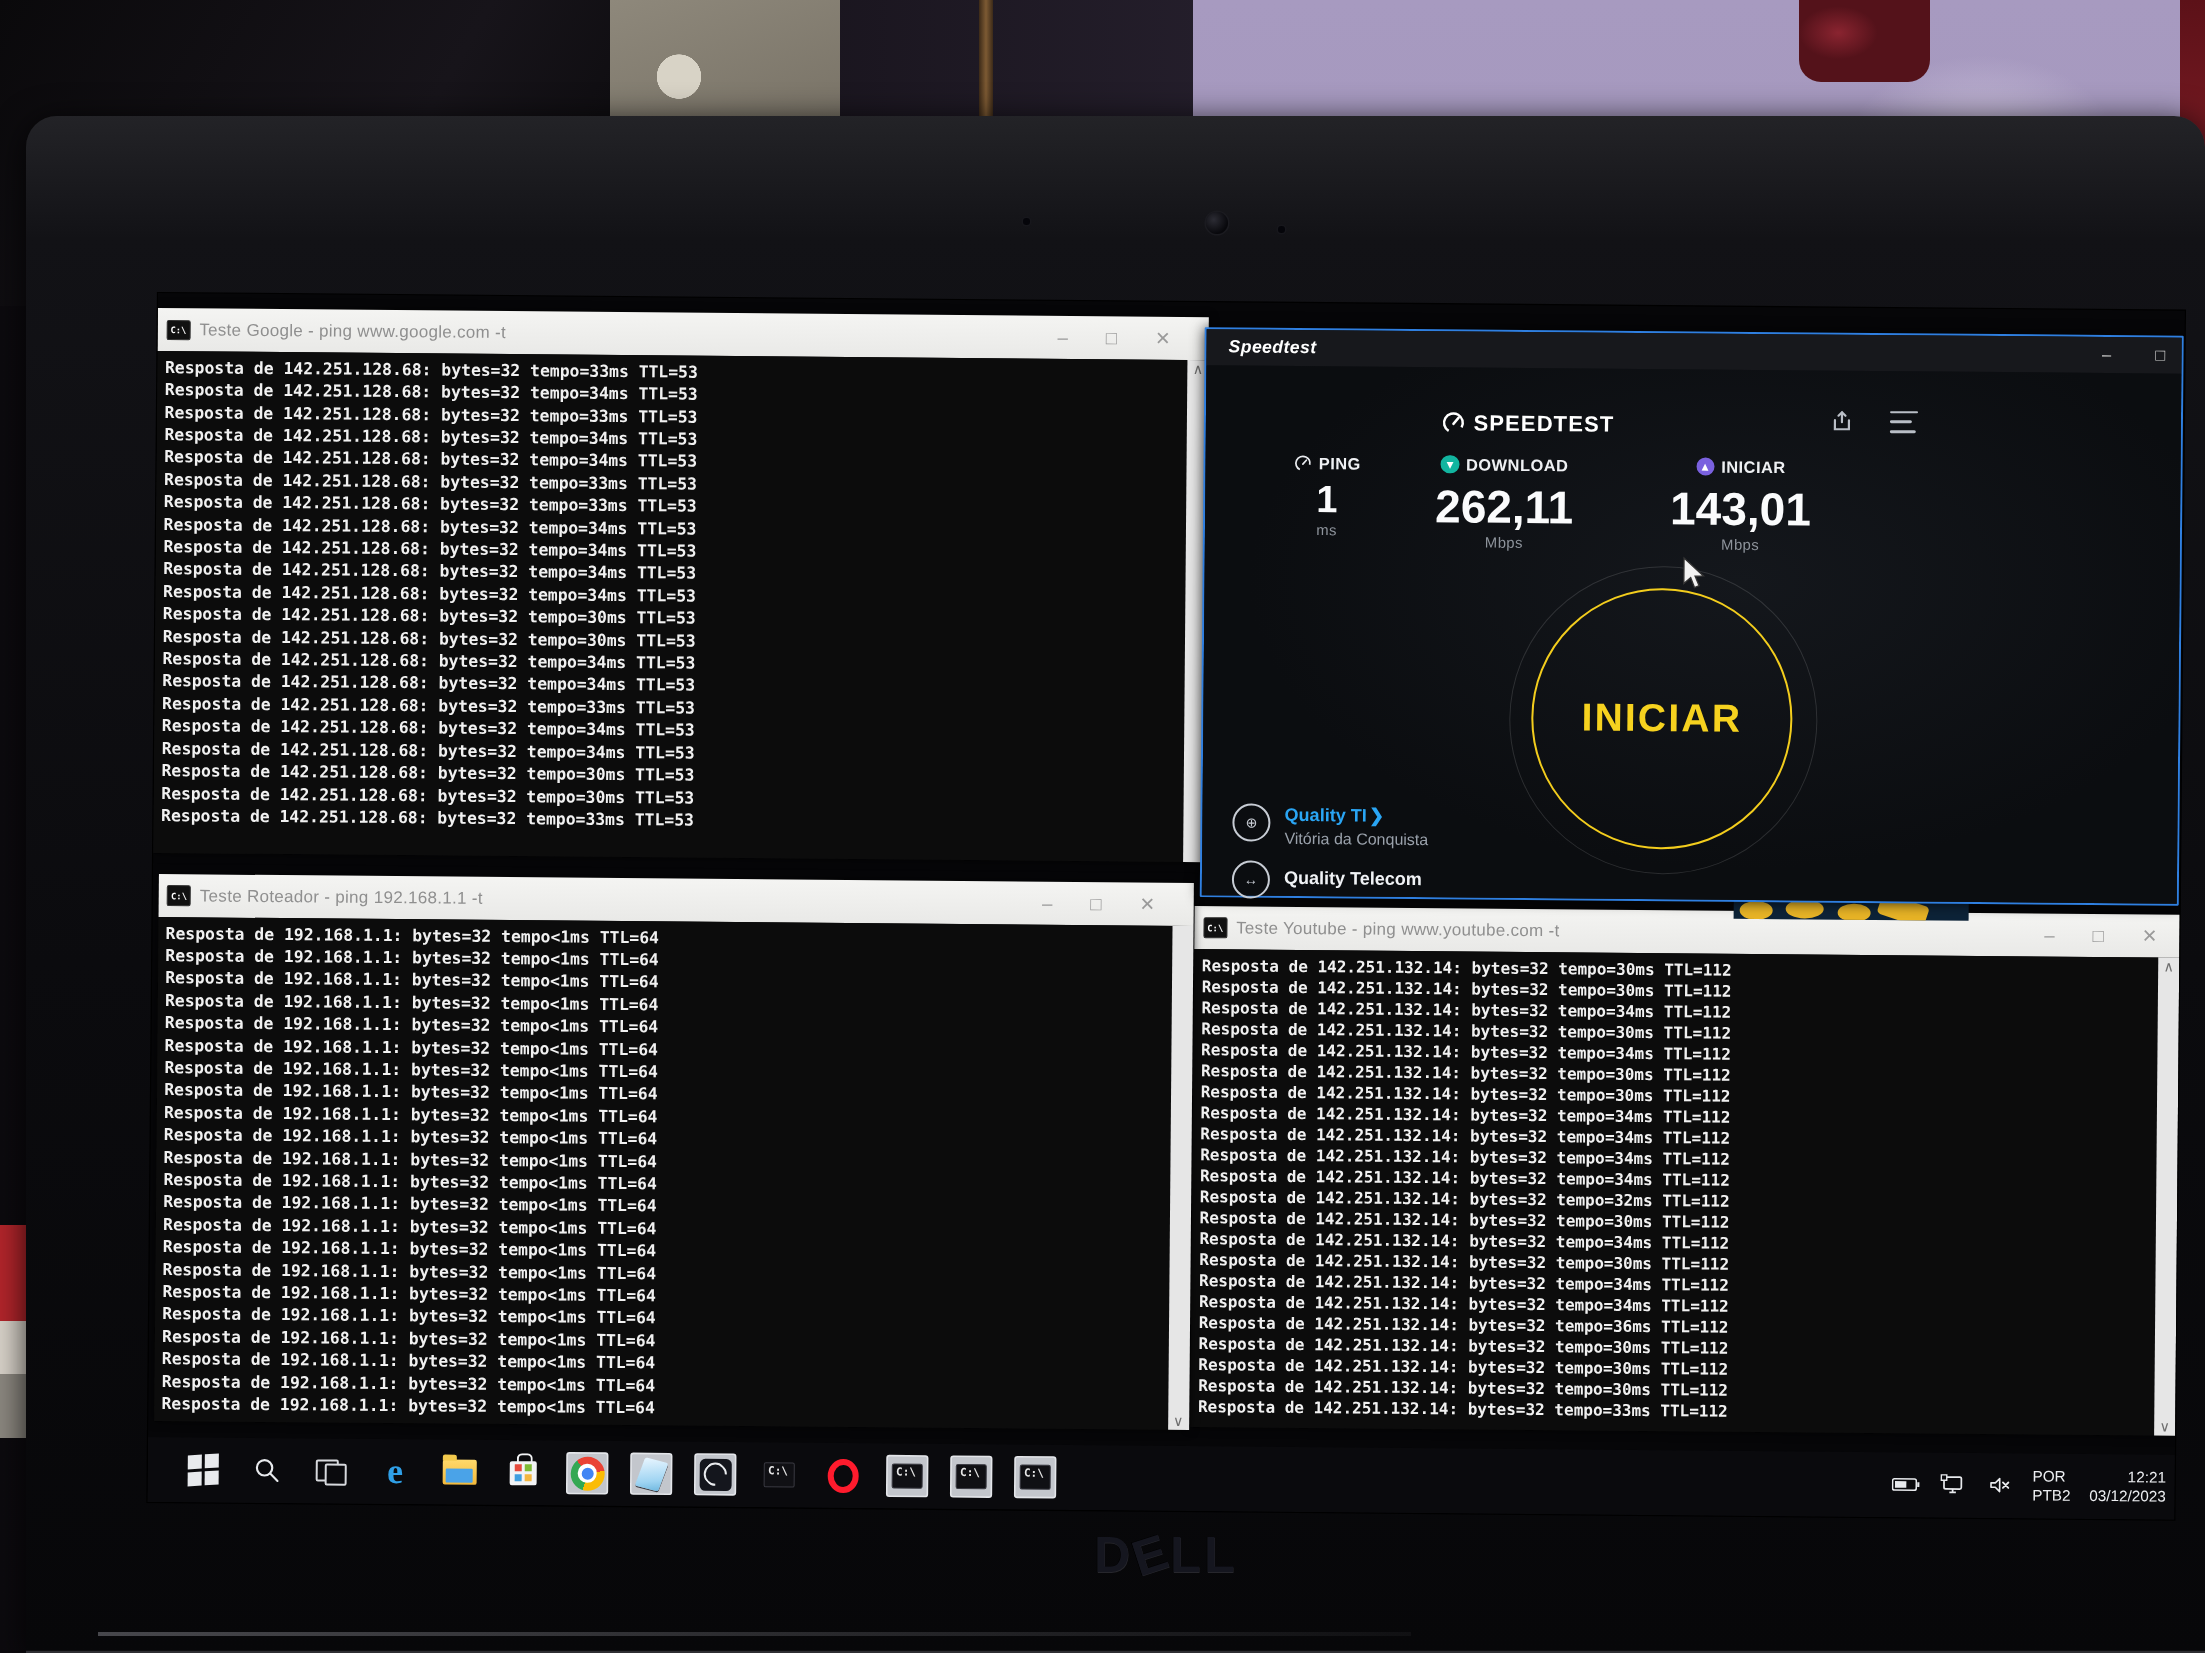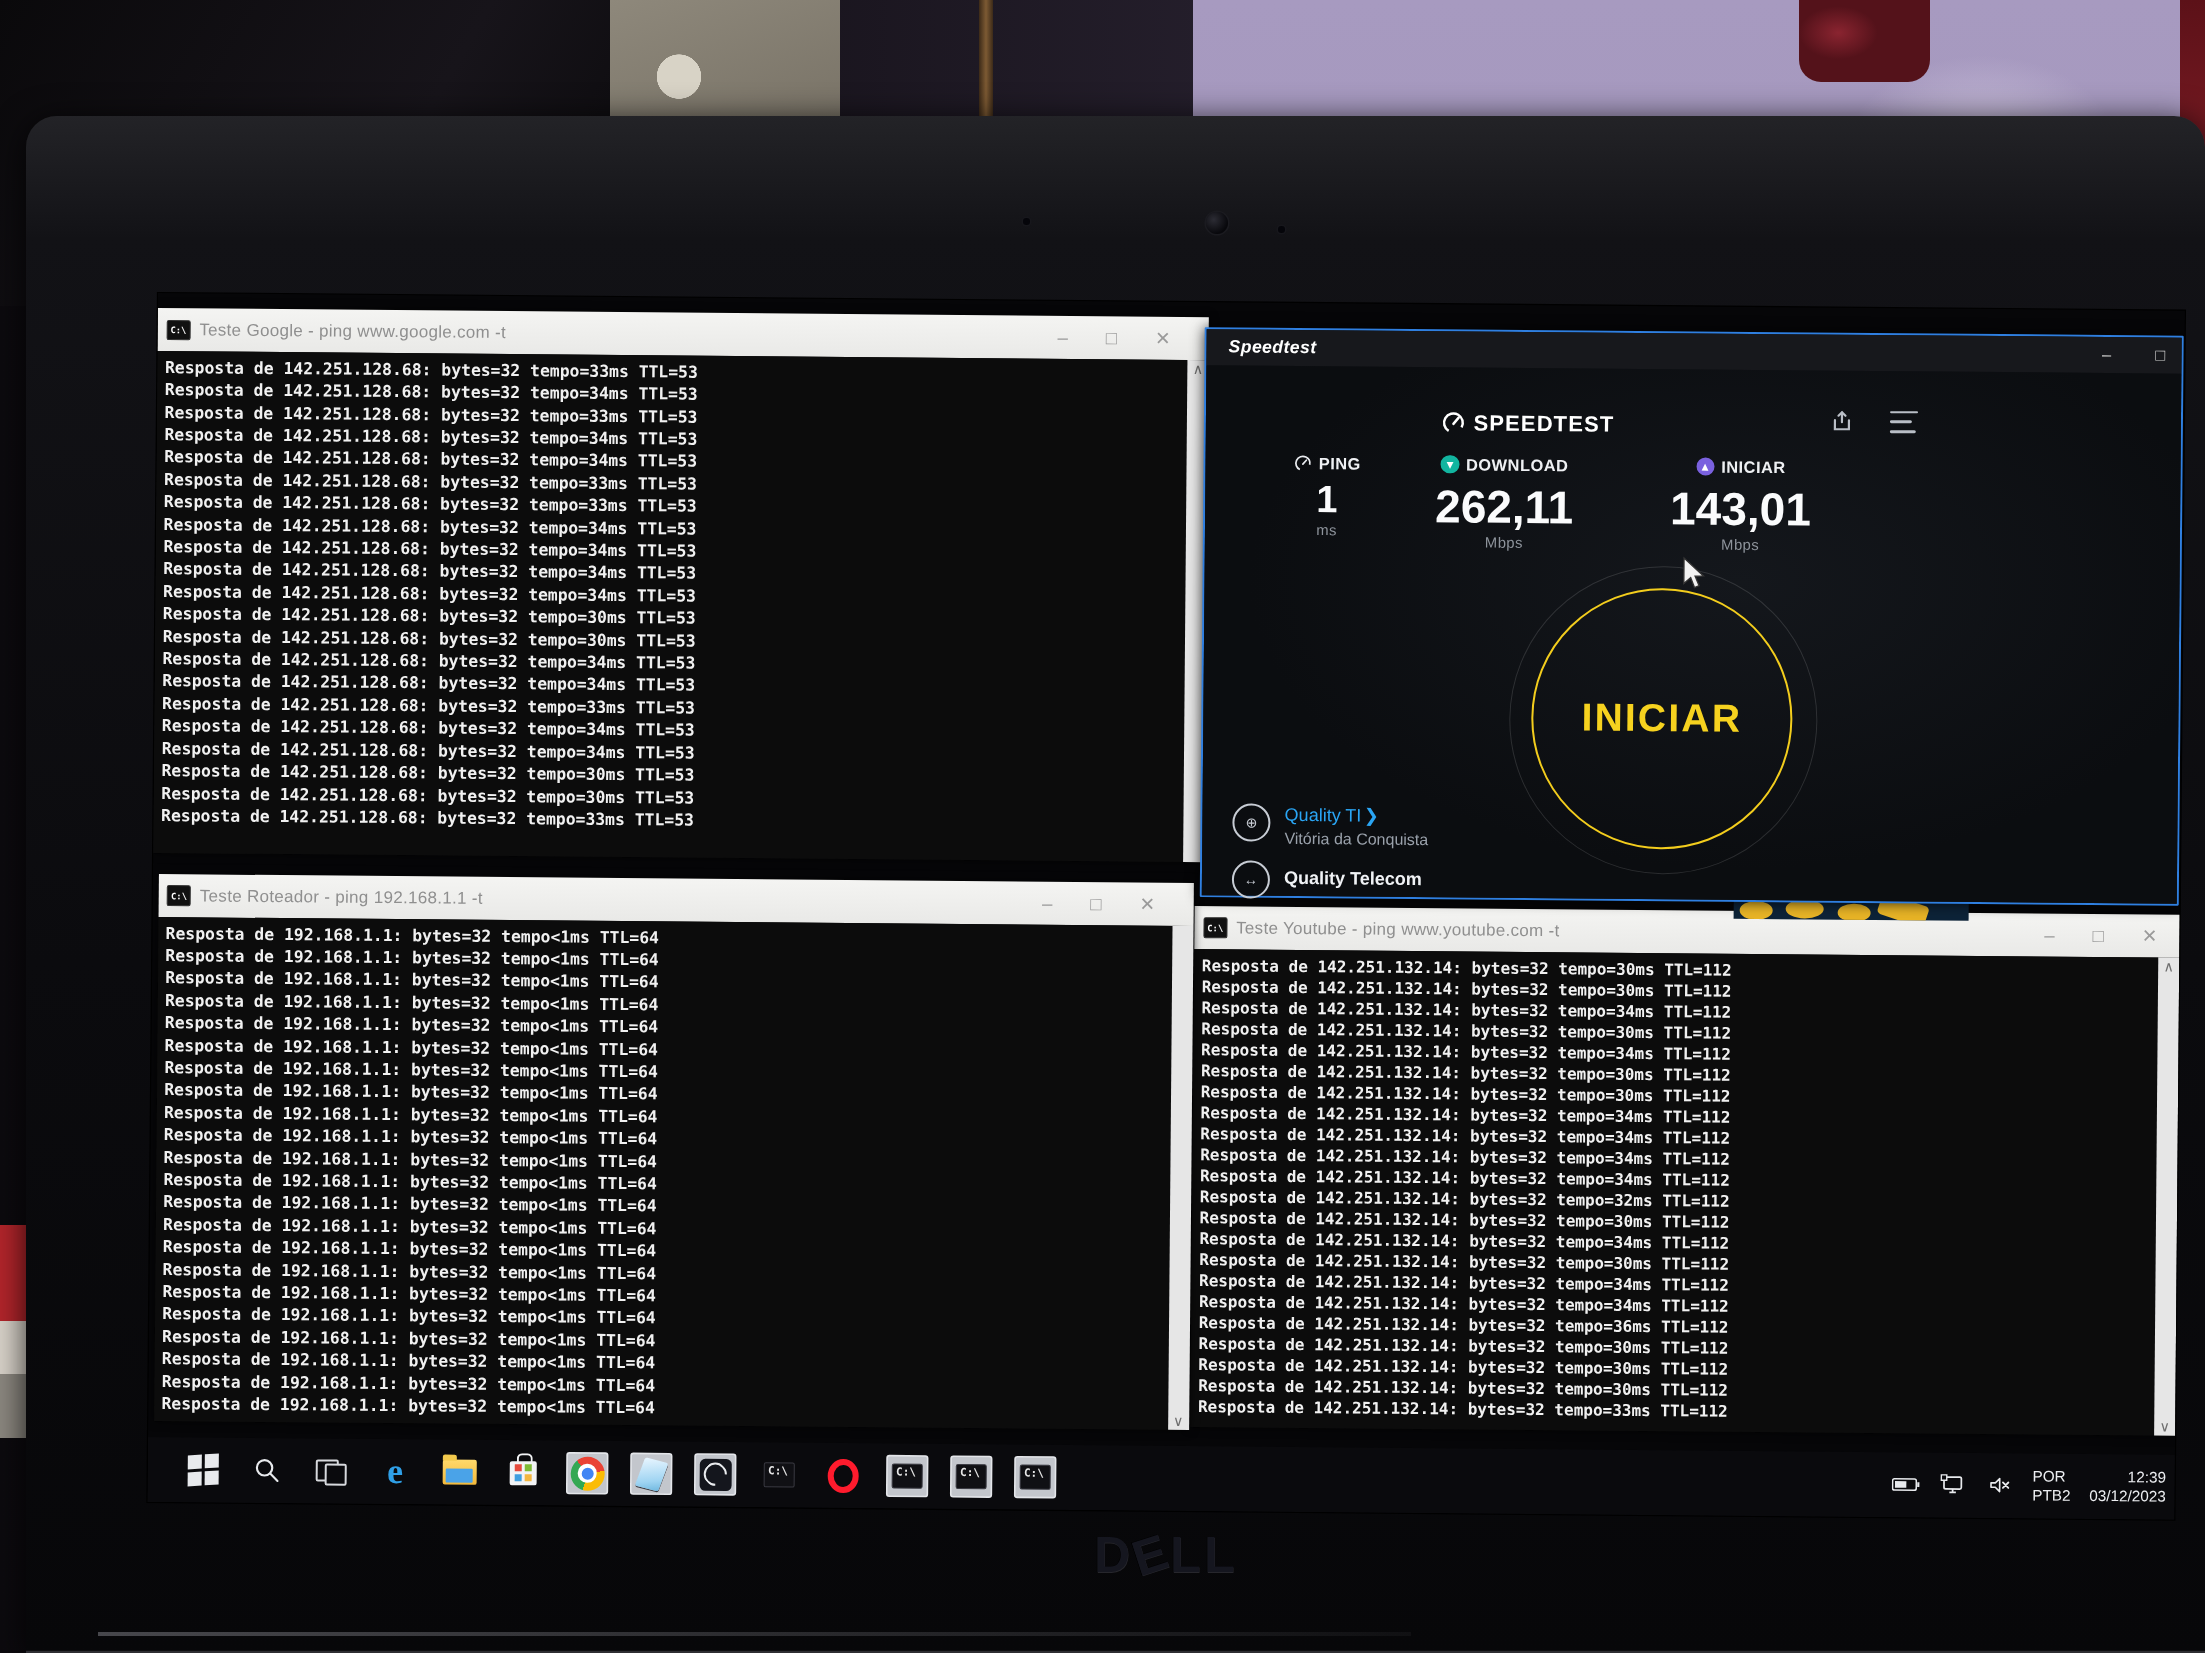--- a/index.html
+++ b/index.html
@@ -46,21 +46,21 @@
   .metric{position:absolute;top:88px;display:flex;flex-direction:column;align-items:center;}
   .metric .lab{display:flex;align-items:center;gap:6.6px;color:#eef0f3;font-size:16.4px;font-weight:bold;letter-spacing:0.5px;}
   .badge{width:18.6px;height:18.6px;border-radius:50%;display:flex;align-items:center;justify-content:center;color:#fff;font-size:12px;font-weight:bold;}
   .metric .val{color:#fafbfc;font-size:46px;font-weight:bold;margin-top:5.5px;font-family:"Liberation Sans",sans-serif;}
   .metric .unit{color:#8e949c;font-size:14.8px;margin-top:1.1px;letter-spacing:0.5px;}
   #go-wrap{position:absolute;left:306px;top:197px;width:328px;height:328px;}
   #go-ghost{position:absolute;left:0;top:0;width:306px;height:306px;border-radius:50%;border:1.6px solid rgba(255,255,255,.13);}
   #go-btn{position:absolute;left:22px;top:22px;width:257px;height:257px;border-radius:50%;border:2.7px solid #f3cd1d;display:flex;align-items:center;justify-content:center;color:#f6d21f;font-size:39px;font-weight:bold;letter-spacing:2.2px;cursor:pointer;}
   .isp-row{position:absolute;left:30px;display:flex;align-items:flex-start;gap:14.2px;}
   .isp-ico{width:34px;height:34px;border-radius:50%;border:2.2px solid #c7ccd4;color:#c7ccd4;display:flex;align-items:center;justify-content:center;font-size:14.2px;}
-  .isp-link{color:#2aa5f4;font-size:18px;font-weight:normal;}
+  .isp-link{color:#2aa5f4;font-size:18px;font-weight:bold;}
   .isp-sub{color:#9aa1ab;font-size:16px;margin-top:4.4px;}
   .isp-name{color:#f0f2f5;font-size:18px;font-weight:bold;line-height:34px;}
   #gold-strip{position:absolute;background:#0d2338;overflow:hidden;}
   #gold-strip b{position:absolute;width:33px;height:18.6px;border-radius:50%;background:#e8b426;}
   
   #taskbar{position:absolute;left:0;right:0;bottom:0;height:65px;background:#0a0a0d;display:flex;align-items:center;padding-left:36px;box-sizing:border-box;gap:25px;}
   .tb{width:39px;height:39px;display:flex;align-items:center;justify-content:center;flex:none;}
   .tb-active{background:#c3c6cc;box-shadow:0 0 0 1.6px #e4e6ea;border-radius:1.6px;}
   
   .win-logo{display:grid;grid-template-columns:14.2px 14.2px;grid-template-rows:14.2px 14.2px;gap:2.7px;transform:skewY(-4deg);}
@@ -411,21 +411,21 @@
         <svg width="26" height="22" viewBox="0 0 24 20">
             <path d="M4 8 L8 8 L12 4 L12 16 L8 12 L4 12 Z" fill="none" stroke="#e8eaed" stroke-width="1.5" stroke-linejoin="round"></path>
             <path d="M15 7.5 L20 12.5 M20 7.5 L15 12.5" stroke="#e8eaed" stroke-width="1.7" stroke-linecap="round"></path>
           </svg>
       </div>
       <div id="lang">
         <span>POR</span>
           <span>PTB2</span>
       </div>
       <div id="clock">
-        <span>12:39</span>
+        <span>12:21</span>
           <span>03/12/2023</span>
       </div>
     </div>
   </div>
 
   <svg id="cursor" style="left:1526px;top:250px;" width="25" height="34" viewBox="0 0 14 20">
     <path d="M1 1 L1 16 L5 12.5 L7.3 18.3 L10 17.2 L7.6 11.6 L12.5 11.4 Z" fill="#f2f2f2" stroke="#333" stroke-width="0.8"></path>
   </svg>
 
 </div>

